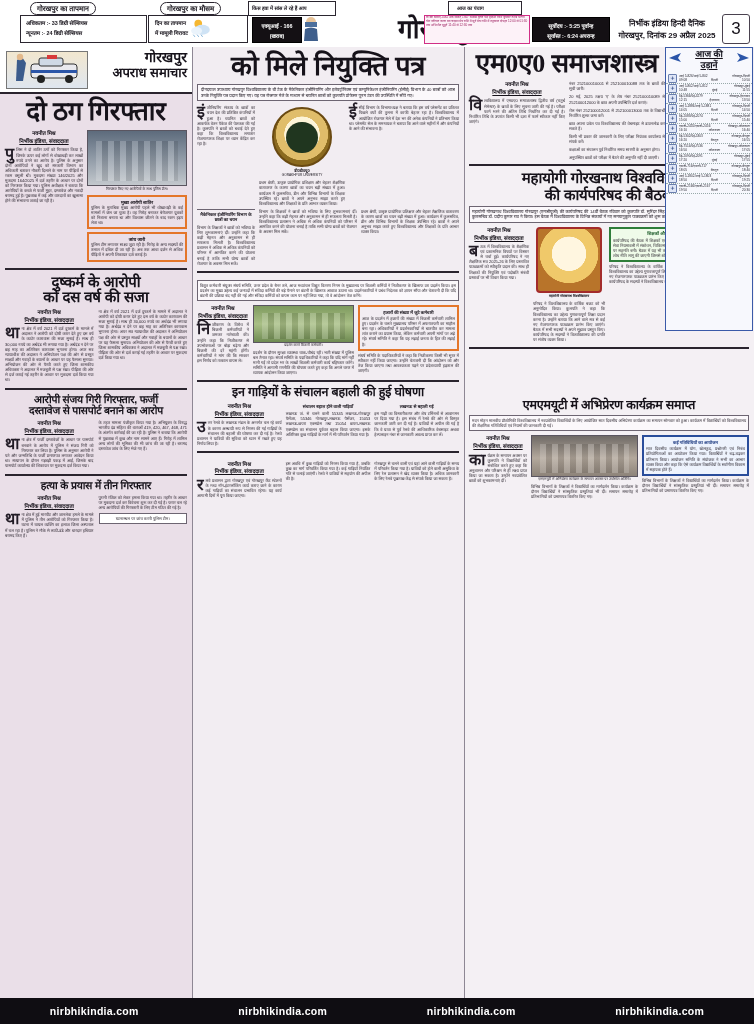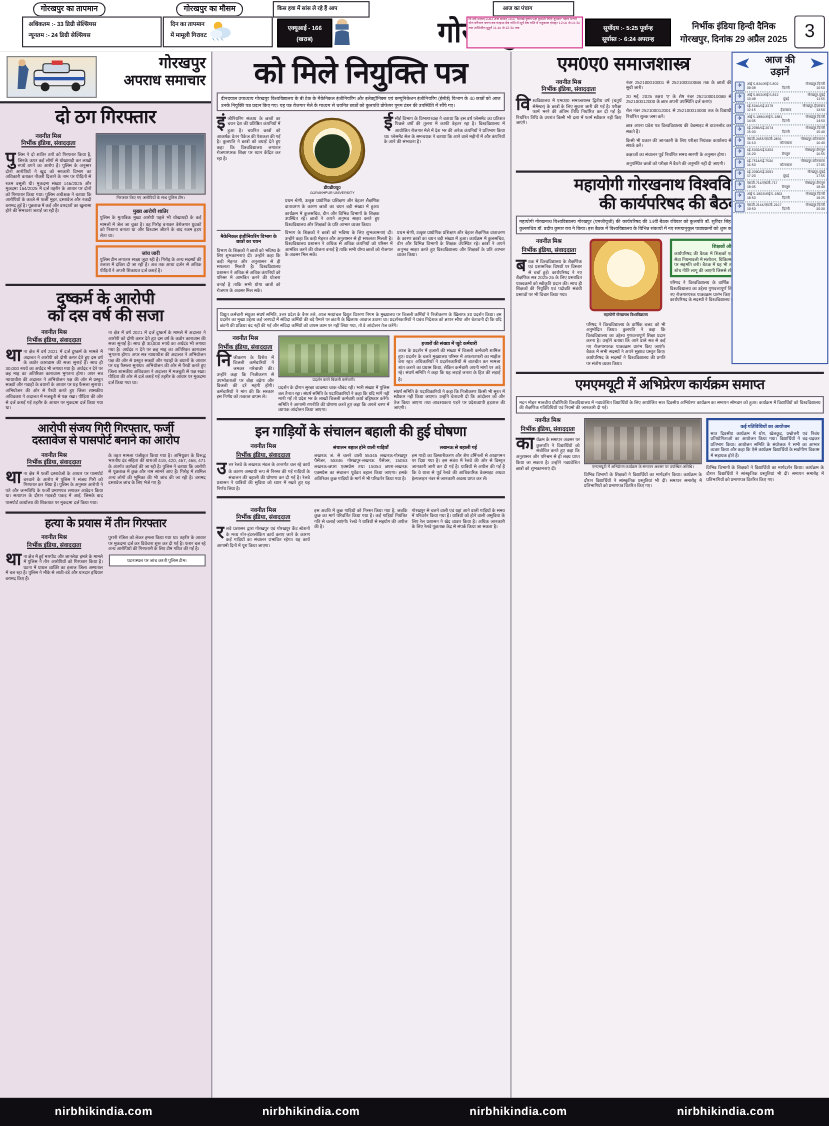--- a/index.html
+++ b/index.html
@@ -26,21 +26,21 @@
   .pinkbox div{font-size:3.1px;line-height:3.8px;color:#9c1d5e;padding:0 1px;}
   .city-big{position:absolute;font-size:26px;font-weight:bold;letter-spacing:.5px;}
   .masthead{position:absolute;text-align:center;font-size:8px;font-weight:bold;line-height:12px;}
   .pageno{position:absolute;border:1px solid #4a424f;border-radius:3px;background:#fff;
     width:26px;height:28px;font-size:17px;text-align:center;line-height:28px;font-weight:500;}
 
   
   .col{position:absolute;}
   .hl{font-weight:bold;text-align:center;line-height:1.05;letter-spacing:-.2px;}
   .hl-xl{font-size:27px;}
-  .hl-l{font-size:17px;}
+  .hl-l{font-size:26px;font-family:Liberation Serif, serif;}
   .hl-m{font-size:15px;}
   .hl-s{font-size:12.5px;}
   .hl-xs{font-size:10.5px;}
   .byline{text-align:center;font-size:5.4px;font-weight:bold;line-height:7.6px;}
   .body-txt{font-size:4.0px;line-height:5.1px;text-align:justify;color:#221c26;}
   .body-txt.t45{font-size:4.3px;line-height:5.5px;}
   .dropcap{float:left;font-size:16px;line-height:13px;font-weight:bold;padding:0 2px 0 0;}
   .rule{border-top:1px solid #6d6572;}
   .rule2{border-top:2px solid #2a242e;}
   .vline{position:absolute;width:0;border-left:1px solid #8e8794;}
@@ -406,21 +406,21 @@
           <div class="body-txt" style="margin-top:3px;">रोल नंबर 252100012001 से 252100013000 तक के विद्यार्थी निर्धारित शुल्क जमा करें।</div>
           <div class="body-txt" style="margin-top:3px;">छात्र अपना प्रवेश पत्र विश्वविद्यालय की वेबसाइट से डाउनलोड कर सकते हैं।</div>
           <div class="body-txt" style="margin-top:3px;">किसी भी प्रकार की जानकारी के लिए परीक्षा नियंत्रक कार्यालय से संपर्क करें।</div>
           <div class="body-txt" style="margin-top:3px;">कक्षाओं का संचालन पूर्व निर्धारित समय सारणी के अनुसार होगा।</div>
           <div class="body-txt" style="margin-top:3px;">अनुपस्थित छात्रों को परीक्षा में बैठने की अनुमति नहीं दी जाएगी।</div>
         </div>
       </div>
     </div>
 
     <div class="flightbox" style="left:201px;top:0;width:86px;height:282px;overflow:hidden;">
-      <div style="position:relative;height:26px;">
+      <div style="position:relative;height:26px;text-decoration:underline;">
         <svg style="position:absolute;left:2px;top:3px;width:14px;height:12px;" viewBox="0 0 14 12">
           <path d="M1 7 L13 2 L10 7 L13 11 Z" fill="#2b55a8"></path>
         </svg>
         <svg style="position:absolute;right:2px;top:3px;width:14px;height:12px;" viewBox="0 0 14 12">
           <path d="M13 7 L1 2 L4 7 L1 11 Z" fill="#2b55a8"></path>
         </svg>
         <div class="flight-hd" style="padding-top:1px;">आज की</div>
         <div class="flight-hd">उड़ानें</div>
       </div>
       <div id="flight-list">
@@ -624,21 +624,21 @@
             <div style="font-size:4.4px;font-weight:bold;text-align:center;color:#1d5c2a;line-height:5.6px;">शिक्षकों और कर्मचारियों के लिए घोषणाएं</div>
             <div class="body-txt" style="margin-top:1px;">कार्यपरिषद की बैठक में शिक्षकों एवं कर्मचारियों के हित में कई महत्वपूर्ण निर्णय लिए गए। सेवा नियमावली में संशोधन, चिकित्सा सुविधा का विस्तार तथा प्रशिक्षण कार्यक्रमों के आयोजन पर सहमति बनी। बैठक में यह भी तय किया गया कि सत्र 2025-26 से विश्वविद्यालय में नई शोध नीति लागू की जाएगी जिससे शोध कार्यों को बढ़ावा मिलेगा।</div>
           </div>
           <div class="body-txt" style="margin-top:2px;">परिषद ने विश्वविद्यालय के वार्षिक बजट को भी अनुमोदित किया। कुलपति ने कहा कि विश्वविद्यालय का उद्देश्य गुणवत्तापूर्ण शिक्षा प्रदान करना है। उन्होंने बताया कि आने वाले सत्र से कई नए रोजगारपरक पाठ्यक्रम प्रारंभ किए जाएंगे। बैठक में सभी सदस्यों ने अपने सुझाव प्रस्तुत किए। कार्यपरिषद के सदस्यों ने विश्वविद्यालय की प्रगति पर संतोष व्यक्त किया।</div>
         </div>
       </div>
     </div>
 
     <div class="rule2" style="margin:5px 5px 0 5px;"></div>
 
-    <div style="padding:4px 5px 0 5px;">
+    <div style="padding:4px 5px 0 5px;margin-top:46px;">
       <div class="hl hl-s">एमएमयूटी में अभिप्रेरण कार्यक्रम समाप्त</div>
       <div class="ad-grey" style="margin-top:3px;padding:2px;background:#fbf8fb;">
         <div class="body-txt">मदन मोहन मालवीय प्रौद्योगिकी विश्वविद्यालय में नवप्रवेशित विद्यार्थियों के लिए आयोजित सात दिवसीय अभिप्रेरण कार्यक्रम का समापन सोमवार को हुआ। कार्यक्रम में विद्यार्थियों को विश्वविद्यालय की शैक्षणिक गतिविधियों एवं नियमों की जानकारी दी गई।</div>
       </div>
       <div style="display:flex;gap:4px;margin-top:4px;">
         <div style="flex:0 0 58px;">
           <div class="byline">
             <div>नवनीत मिश्र</div>
             <div style="text-decoration:underline;">निर्भीक इंडिया, संवाददाता</div>
           </div>

